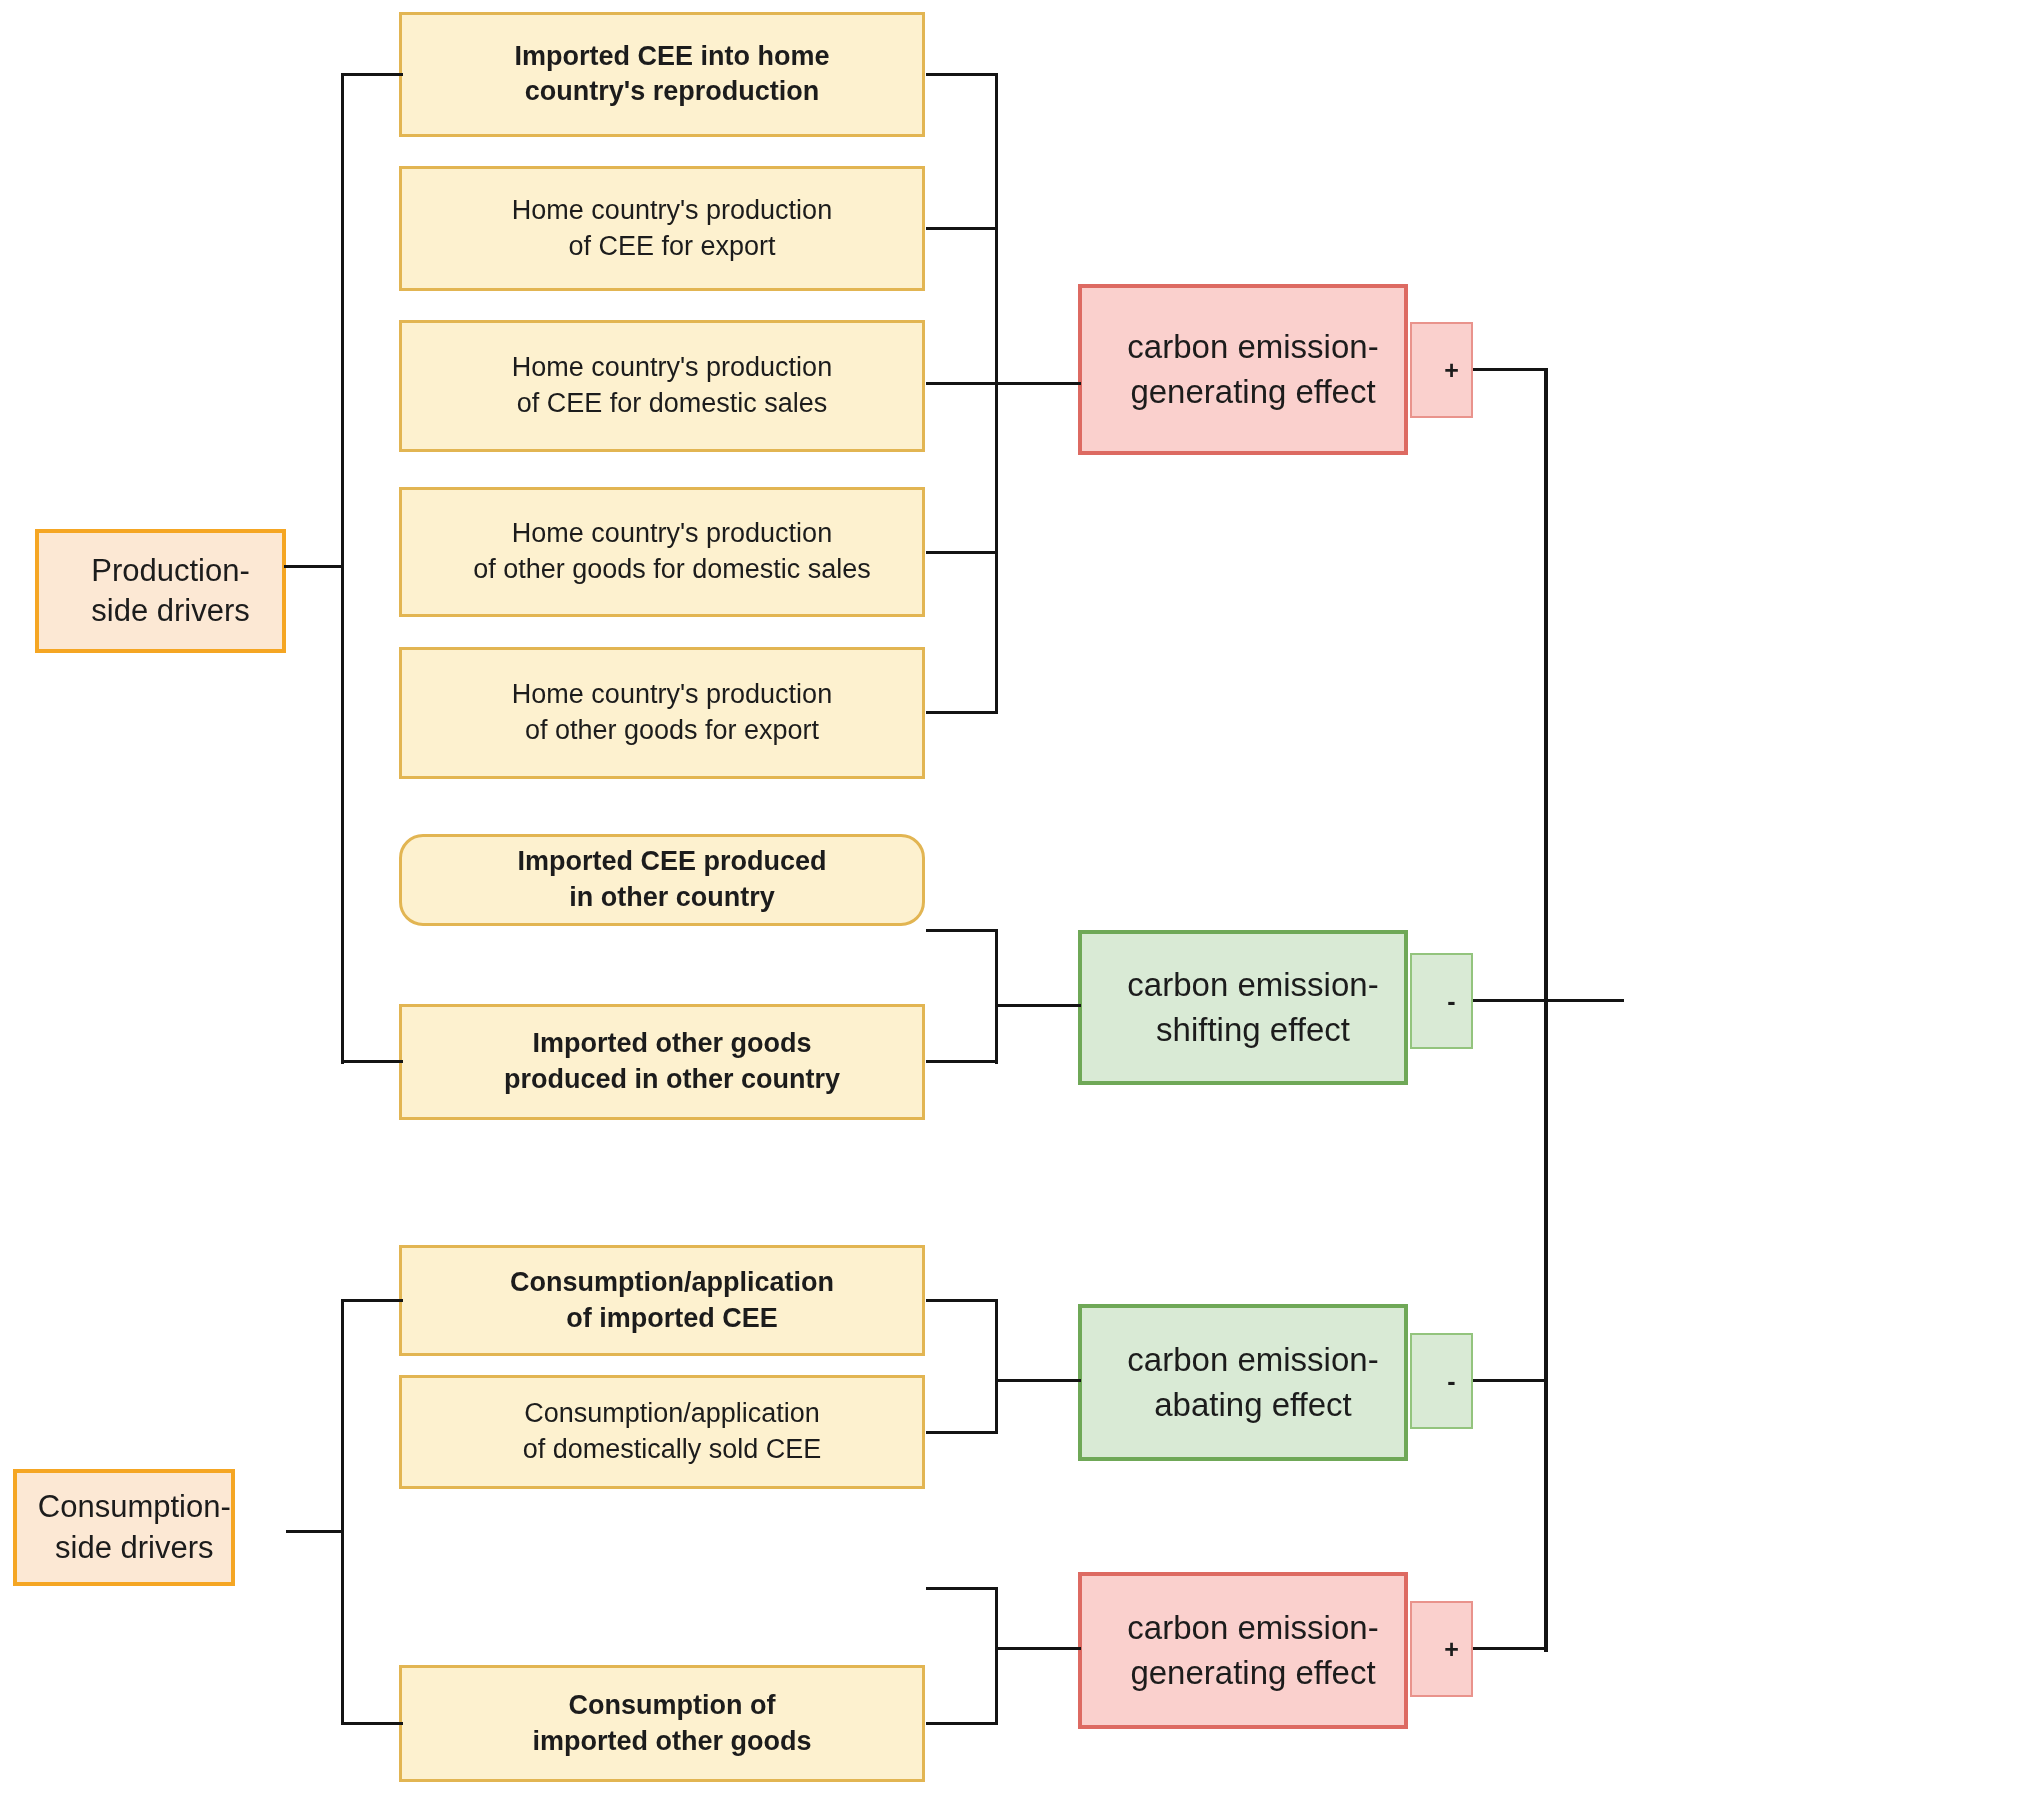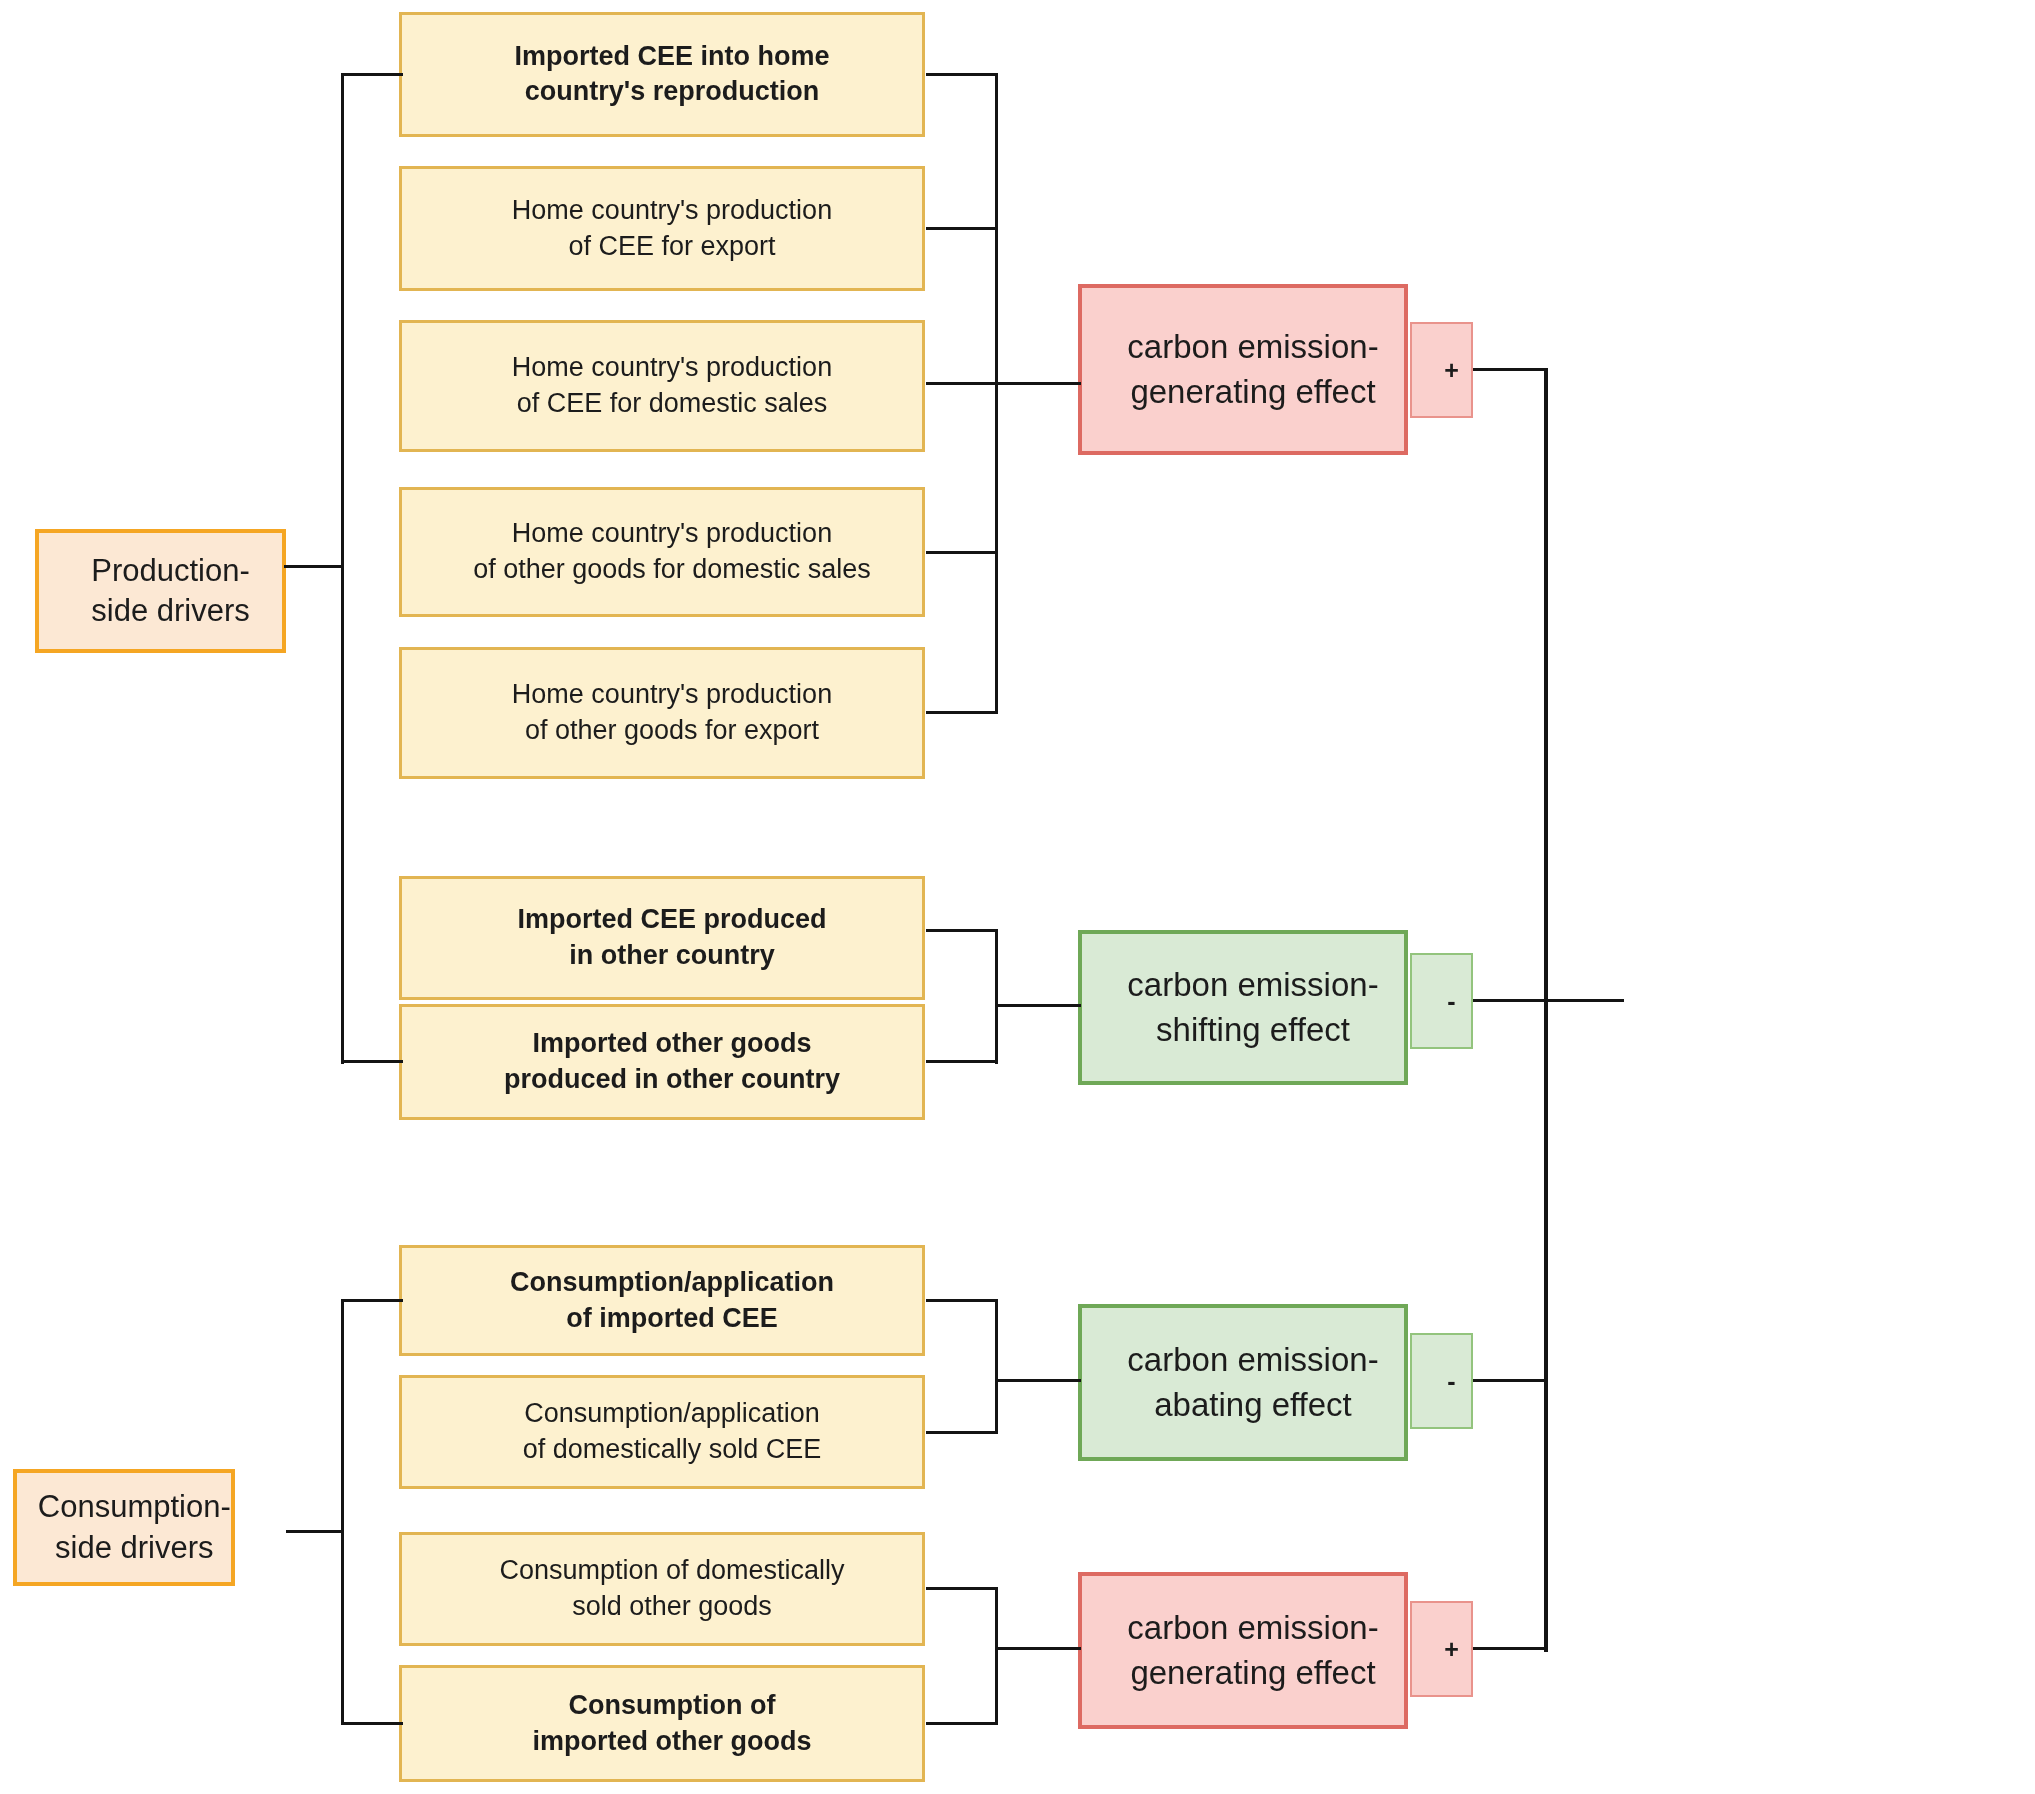--- a/index.html
+++ b/index.html
@@ -73,39 +73,35 @@
     <span>of CEE for domestic sales</span>
   </div>
   <div class="box factor" style="top:487px;height:130px;">
     <span>Home country's production</span>
     <span>of other goods for domestic sales</span>
   </div>
   <div class="box factor" style="top:647px;height:132px;">
     <span>Home country's production</span>
     <span>of other goods for export</span>
   </div>
-  <div class="box factor bold" style="top:876px;height:124px;">
+  <div class="box factor bold" style="top:834px;height:92px;border-radius:24px;">
     <span>Imported CEE produced</span>
     <span>in other country</span>
   </div>
   <div class="box factor bold" style="top:1004px;height:116px;">
     <span>Imported other goods</span>
     <span>produced in other country</span>
   </div>
   <div class="box factor bold" style="top:1245px;height:111px;">
     <span>Consumption/application</span>
     <span>of imported CEE</span>
   </div>
   <div class="box factor" style="top:1375px;height:114px;">
     <span>Consumption/application</span>
     <span>of domestically sold CEE</span>
-  </div>
-  <div class="box factor" style="top:1532px;height:114px;">
-    <span>Consumption of domestically</span>
-    <span>sold other goods</span>
   </div>
   <div class="box factor bold" style="top:1665px;height:117px;">
     <span>Consumption of</span>
     <span>imported other goods</span>
   </div>
 
   <div class="box effect red" style="top:284px;height:171px;">
     <span>carbon emission-</span>
     <span>generating effect</span>
   </div>

